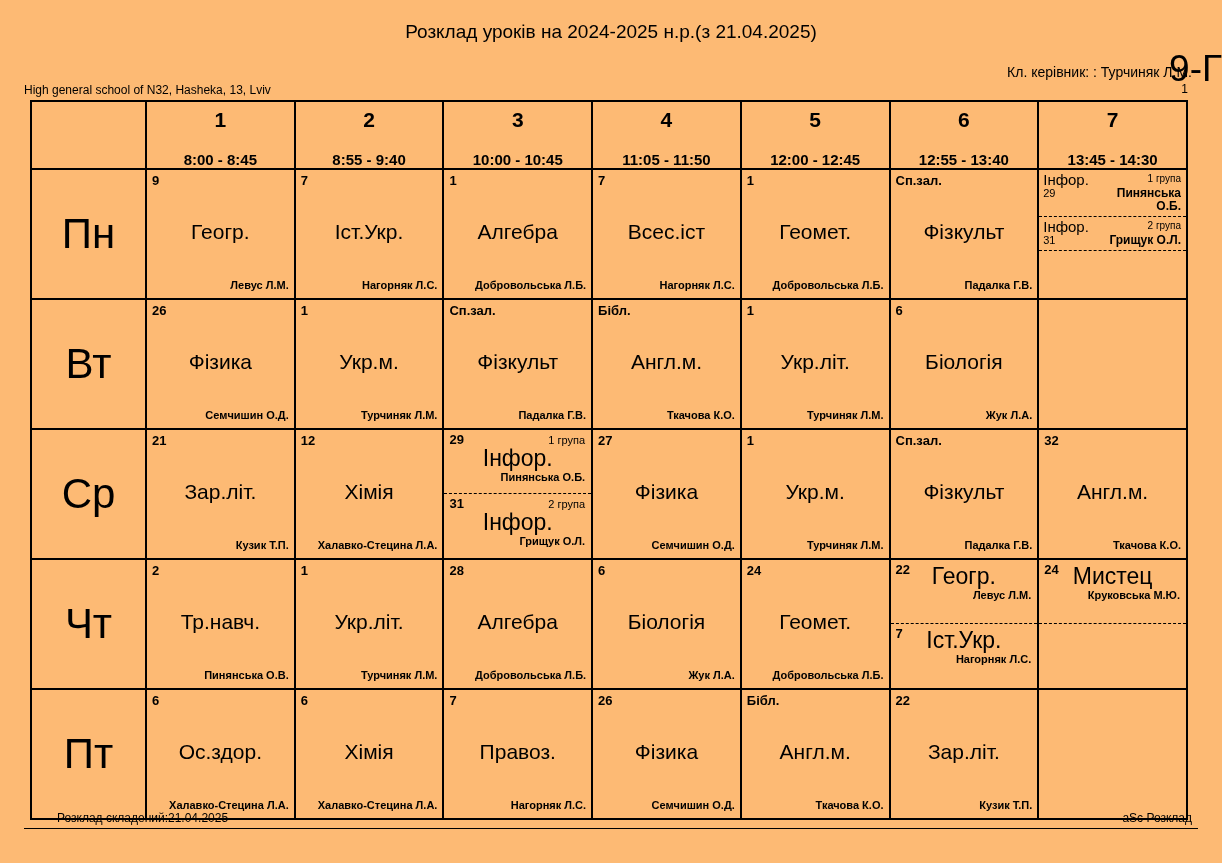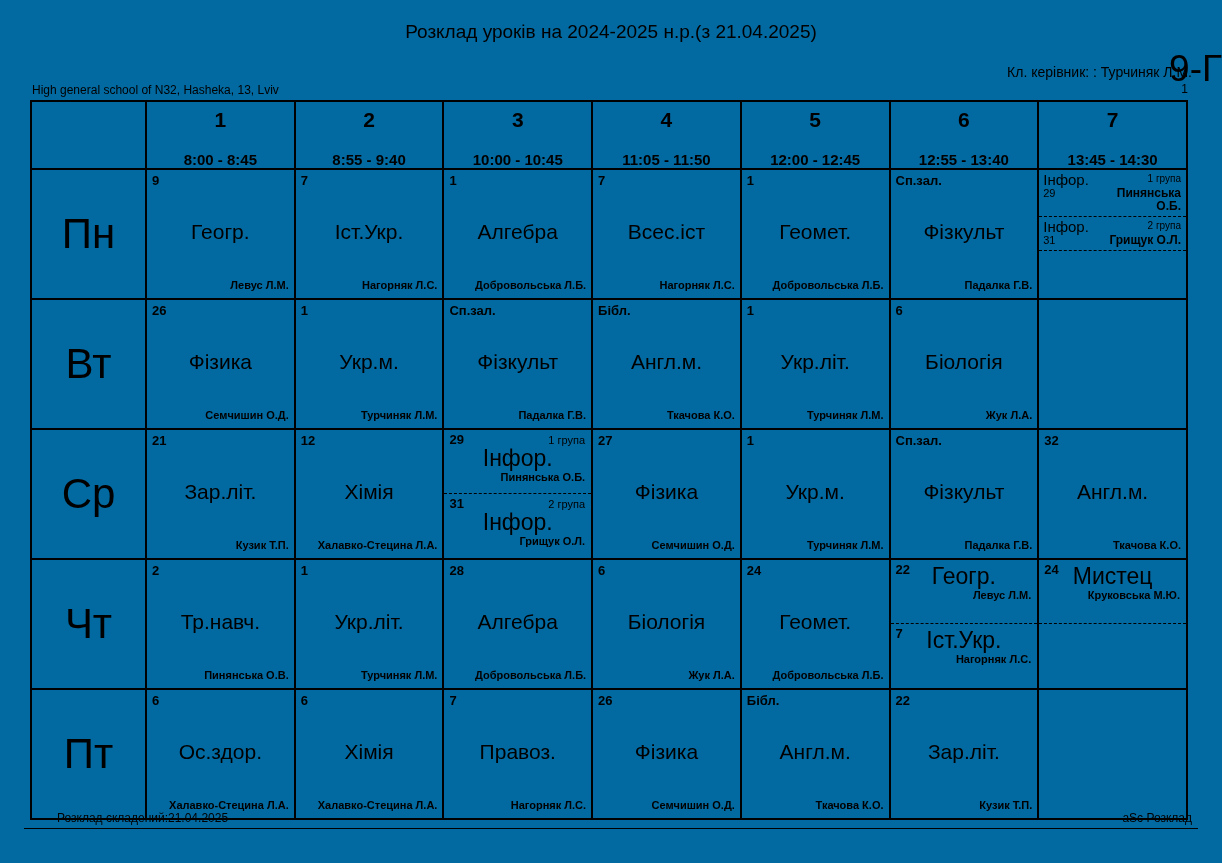--- a/index.html
+++ b/index.html
@@ -1,23 +1,23 @@
 <!DOCTYPE html>
 <html><head>
 <meta charset="utf-8">
 <style>
   html,body{margin:0;padding:0;background:#fff;}
-  .page{position:relative;width:1222px;height:863px;background:#0369a1;color:#000;
+  .page{position:relative;width:1222px;height:863px;background:#fdba74;color:#000;
         font-family:"Liberation Sans",sans-serif;overflow:hidden;}
 
   .title{position:absolute;top:21px;left:0;width:100%;text-align:center;font-size:19px;}
   .class-name{position:absolute;top:50px;left:0;width:100%;text-align:right;font-size:37px;line-height:38px;}
   .class-teacher{position:absolute;top:64px;right:30px;font-size:14px;}
   .page-number{position:absolute;top:82px;right:34px;font-size:12px;}
-  .school{position:absolute;top:83px;left:32px;font-size:12px;}
+  .school{position:absolute;top:83px;left:24px;font-size:12px;}
 
   table.tt{position:absolute;left:30px;top:100px;width:1158px;border-collapse:collapse;table-layout:fixed;}
   .tt th,.tt td{border:2px solid #000;padding:0;vertical-align:top;overflow:hidden;}
   .tt thead tr{height:68px;}
   .tt tbody tr{height:128px;}
 
   .p-num{font-size:21px;font-weight:bold;text-align:center;margin-top:7px;line-height:22px;}
   .p-time{font-size:15px;font-weight:bold;text-align:center;margin-top:21px;line-height:16px;}
 
   .day-td{text-align:center;vertical-align:middle !important;font-size:42px;line-height:44px;}

